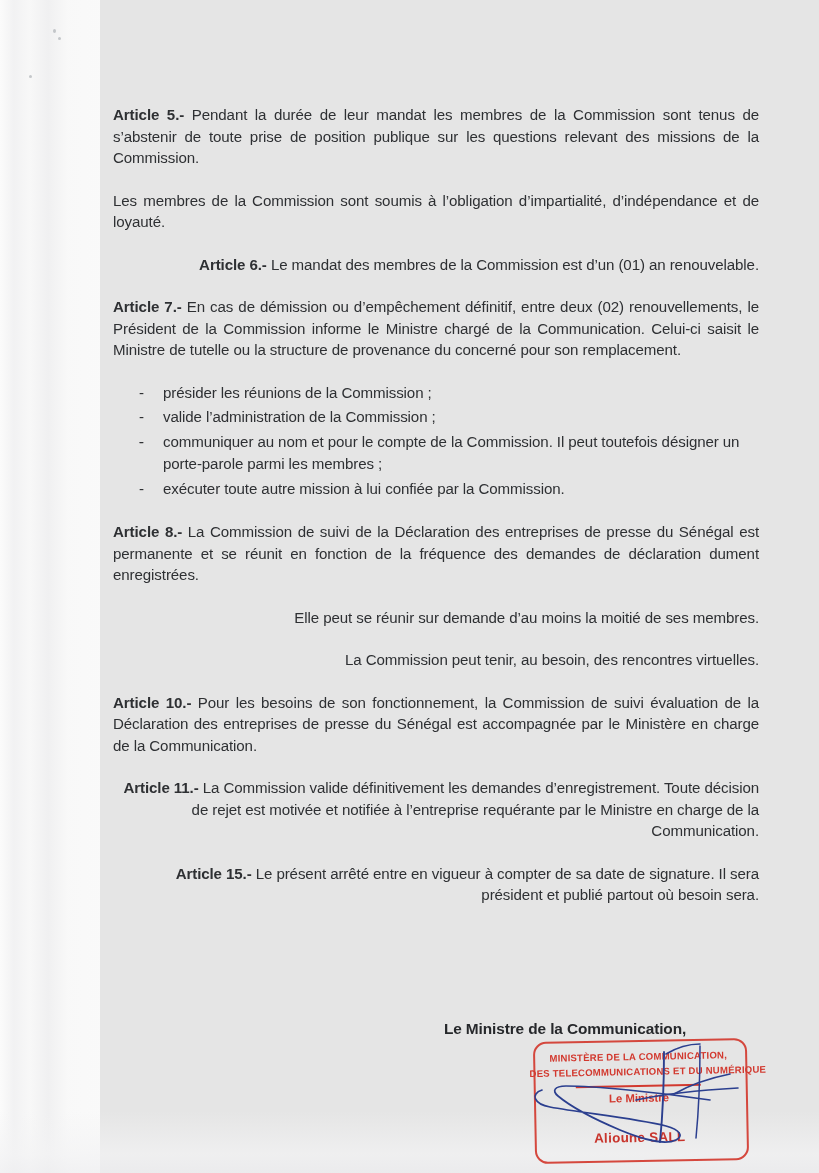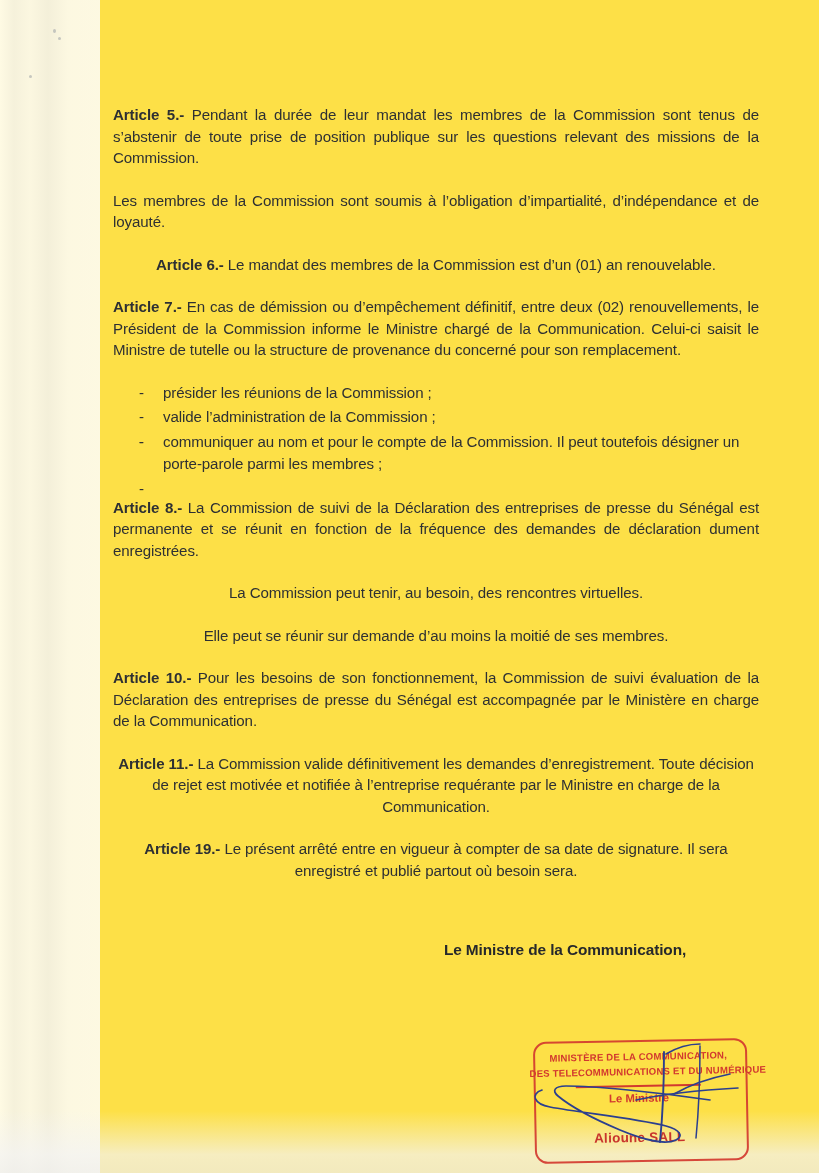--- a/index.html
+++ b/index.html
@@ -6,21 +6,21 @@
   html, body {
     margin: 0;
     padding: 0;
     background: #ffffff;
   }
   .page {
     position: relative;
     width: 819px;
     height: 1173px;
     margin: 0 auto;
-    background: #fde047;
+    background: #e5e5e5;
     overflow: hidden;
     font-family: "Liberation Sans", sans-serif;
     color: #2e3033;
   }
 
   
   .scan-band {
     position: absolute;
     top: 0;
     left: 0;
@@ -58,21 +58,21 @@
     width: 646px;
   }
   p.para {
     margin: 0 0 21px 0;
     font-size: 15.1px;
     line-height: 21.5px;
     text-align: justify;
     text-justify: inter-word;
     letter-spacing: -0.1px;
   }
-  p.para.noj { text-align: center; }
+  p.para.noj { text-align: right; }
   .art { font-weight: bold; }
 
   
   ul.prerog {
     list-style: none;
     margin: 0 0 21px 0;
     padding: 0 0 0 26px;
   }
   ul.prerog li {
     position: relative;
@@ -91,21 +91,21 @@
   ul.prerog li.small {
     font-size: 13.1px;
     line-height: 21px;
   }
   ul.prerog li.wide { padding-right: 2px; }
 
   
   .sig-block {
     position: absolute;
     left: 370px;
-    top: 939px;
+    top: 1018px;
     width: 390px;
     text-align: center;
     font-weight: bold;
     font-size: 15.4px;
     line-height: 21px;
     letter-spacing: -0.1px;
     color: #26282b;
   }
 
   
@@ -211,34 +211,34 @@
     <p class="para noj"><span class="art">Article 6.-</span><span> Le mandat des membres de la Commission est d’un (01) an renouvelable.</span></p>
 
     <p class="para"><span class="art">Article 7.-</span><span> En cas de démission ou d’empêchement définitif, entre deux (02) renouvellements, le Président de la Commission informe le Ministre chargé de la Communication. Celui-ci saisit le Ministre de tutelle ou la structure de provenance du concerné pour son remplacement.</span></p>
 
 
     <ul class="prerog">
       <li><span class="dash">-</span><span>présider les réunions de la Commission ;</span></li>
       <li><span class="dash">-</span><span>valide l’administration de la Commission ;</span></li>
       <li class="small"><span class="dash">-</span></li>
       <li class="wide"><span class="dash">-</span><span>communiquer au nom et pour le compte de la Commission. Il peut toutefois désigner un porte-parole parmi les membres ;</span></li>
-      <li><span class="dash">-</span></li>
+      <li><span class="dash">-</span><span>exécuter toute autre mission à lui confiée par la Commission.</span></li>
     </ul>
 
     <p class="para"><span class="art">Article 8.-</span><span> La Commission de suivi de la Déclaration des entreprises de presse du Sénégal est permanente et se réunit en fonction de la fréquence des demandes de déclaration dument enregistrées.</span></p>
 
+    <p class="para noj"><span>Elle peut se réunir sur demande d’au moins la moitié de ses membres.</span></p>
+
     <p class="para noj"><span>La Commission peut tenir, au besoin, des rencontres virtuelles.</span></p>
 
-    <p class="para noj"><span>Elle peut se réunir sur demande d’au moins la moitié de ses membres.</span></p>
-
     <p class="para"><span class="art">Article 10.-</span><span> Pour les besoins de son fonctionnement, la Commission de suivi évaluation de la Déclaration des entreprises de presse du Sénégal est accompagnée par le Ministère en charge de la Communication.</span></p>
 
     <p class="para noj"><span class="art">Article 11.-</span><span> La Commission valide définitivement les demandes d’enregistrement. Toute décision de rejet est motivée et notifiée à l’entreprise requérante  par le Ministre en charge de la Communication.</span></p>
 
-    <p class="para noj"><span class="art">Article 19.-</span><span> Le présent arrêté entre en vigueur à compter de sa date de signature. Il sera enregistré et publié partout où besoin sera.</span></p>
+    <p class="para noj"><span class="art">Article 15.-</span><span> Le présent arrêté entre en vigueur à compter de sa date de signature. Il sera président et publié partout où besoin sera.</span></p>
 
   </div>
 
   <div class="sig-block">
     <div>Le Ministre de la Communication,</div>
   </div>
 
   <div class="stamp-wrap">
     <div class="stamp-box"></div>
     <div class="stamp-rot">

